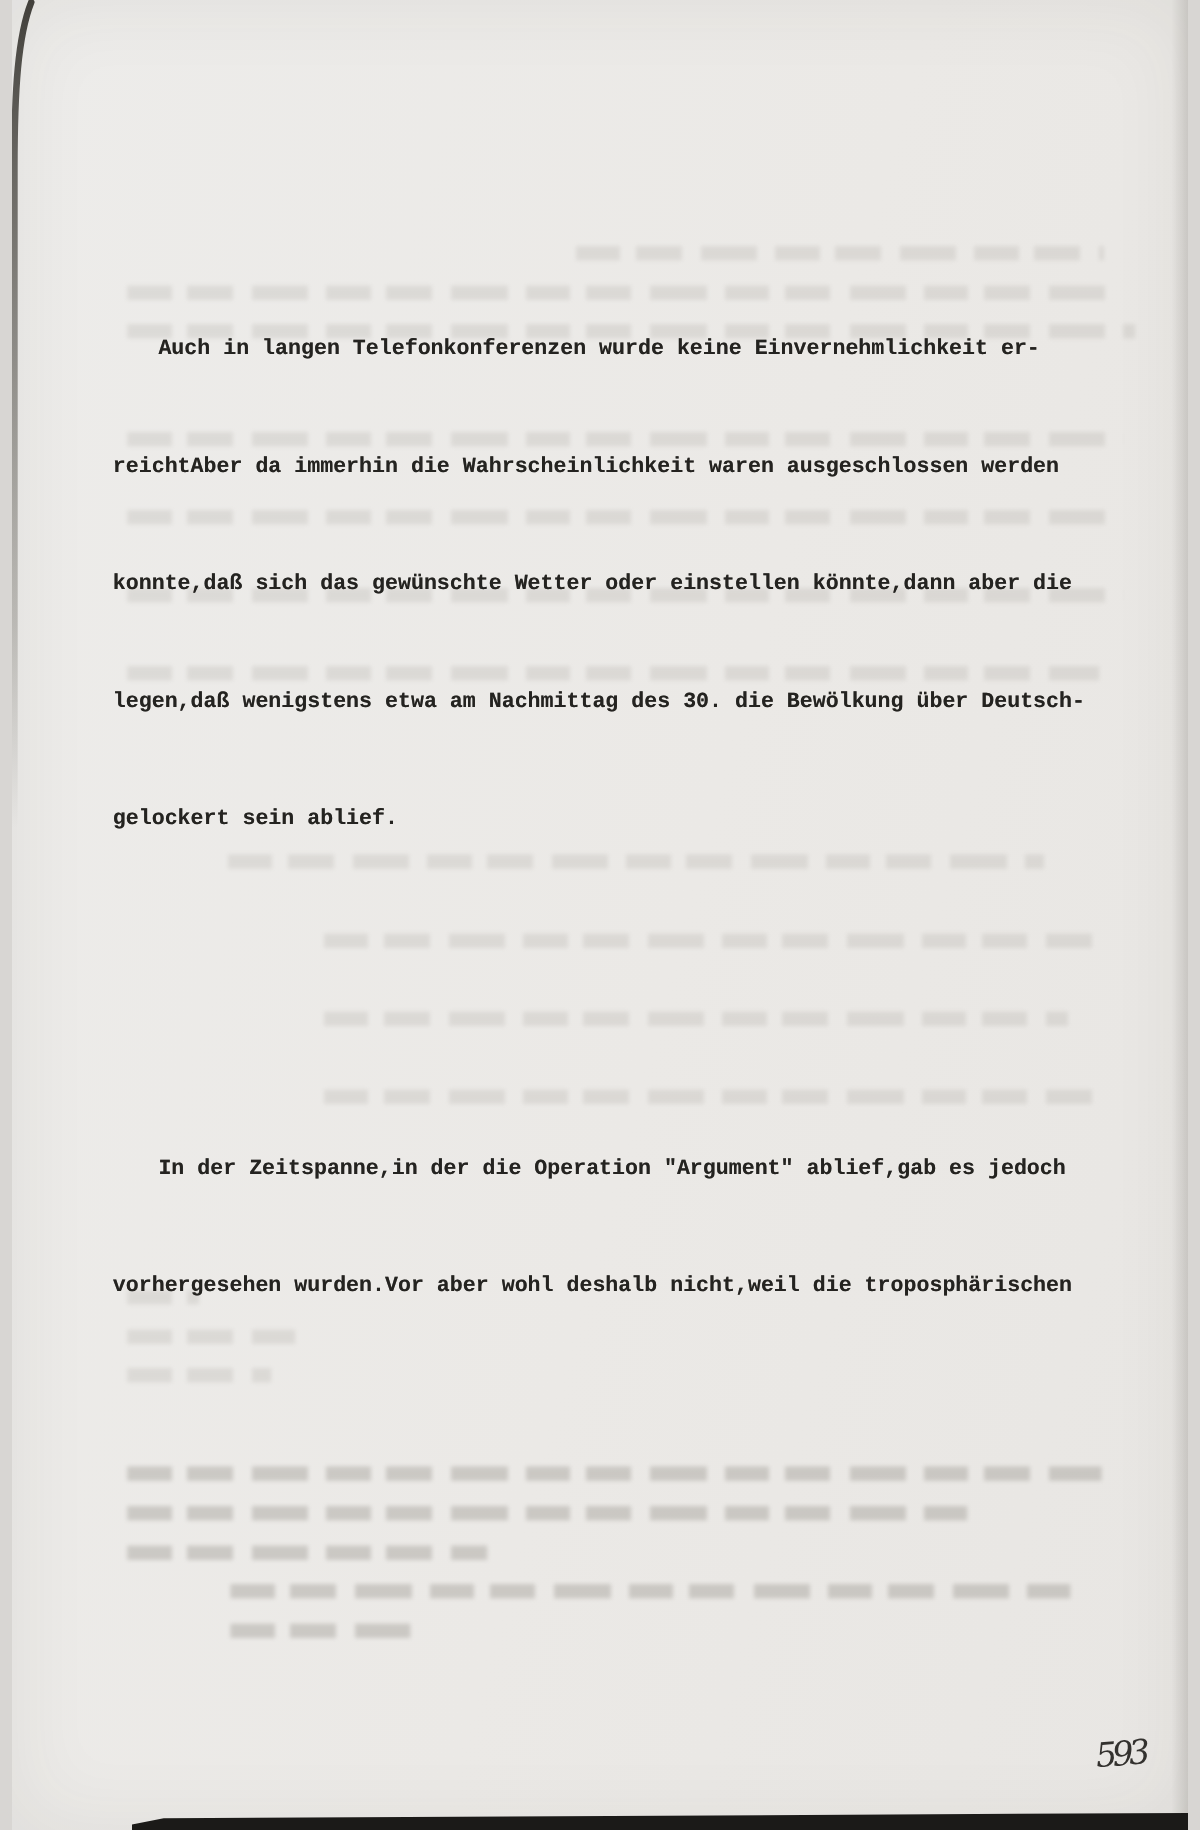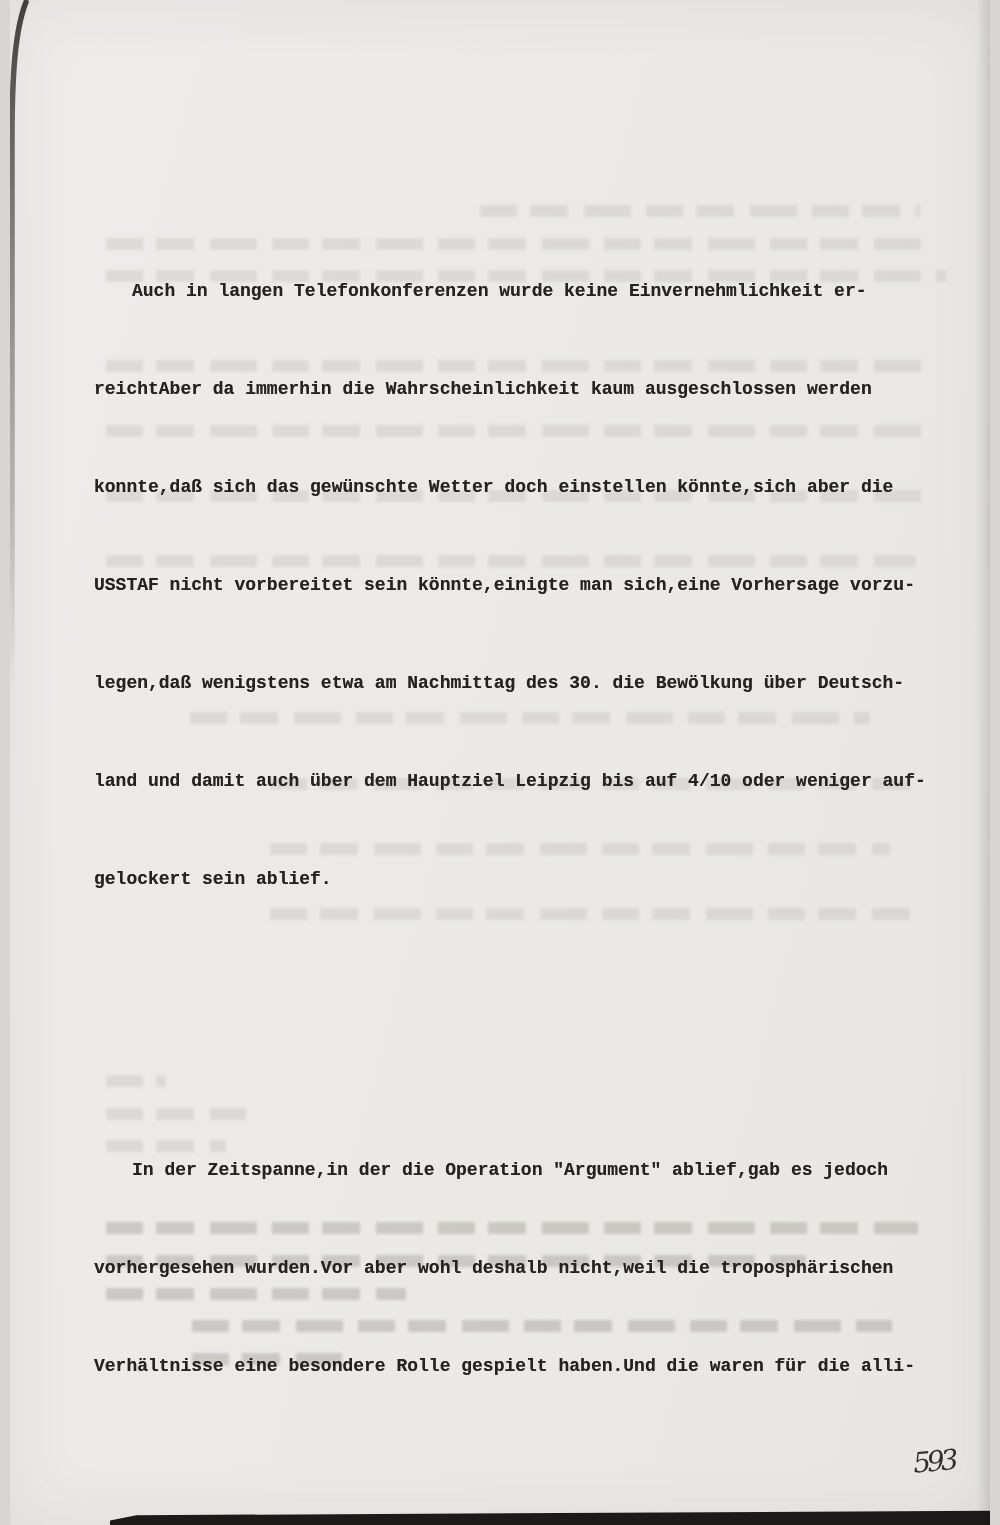--- a/index.html
+++ b/index.html
@@ -92,32 +92,29 @@
   <div class="ghost g-strong" style="top:1222px;left:96px;width:812px;"></div>
   <div class="ghost g-strong" style="top:1255px;left:96px;width:700px;"></div>
   <div class="ghost g-strong" style="top:1288px;left:96px;width:300px;"></div>
   <div class="ghost g-strong" style="top:1320px;left:182px;width:700px;"></div>
   <div class="ghost g-strong" style="top:1353px;left:182px;width:150px;"></div>
 
   <div class="text-col">
 
     <div class="para p1">
       <div class="ln ind">Auch in langen Telefonkonferenzen wurde keine Einvernehmlichkeit er-</div>
-      <div class="ln">reichtAber da immerhin die Wahrscheinlichkeit kaum ausgeschlossen werden</div>
-      <div class="ln">konnte,daß sich das gewünschte Wetter doch einstellen könnte,sich aber die</div>
-      <div class="ln">USSTAF nicht vorbereitet sein könnte,einigte man sich,eine Vorhersage vorzu-</div>
+      <div class="ln">reichtAber da immerhin die Wahrscheinlichkeit waren ausgeschlossen werden</div>
+      <div class="ln">konnte,daß sich das gewünschte Wetter oder einstellen könnte,dann aber die</div>
       <div class="ln">legen,daß wenigstens etwa am Nachmittag des 30. die Bewölkung über Deutsch-</div>
-      <div class="ln">land und damit auch über dem Hauptziel Leipzig bis auf 4/10 oder weniger auf-</div>
       <div class="ln">gelockert sein ablief.</div>
     </div>
 
     <div class="para p2">
       <div class="ln ind">In der Zeitspanne,in der die Operation "Argument" ablief,gab es jedoch</div>
       <div class="ln">vorhergesehen wurden.Vor aber wohl deshalb nicht,weil die troposphärischen</div>
-      <div class="ln">Verhältnisse eine besondere Rolle gespielt haben.Und die waren für die alli-</div>
       
       
       
     </div>
 
     
 
     
 
     

